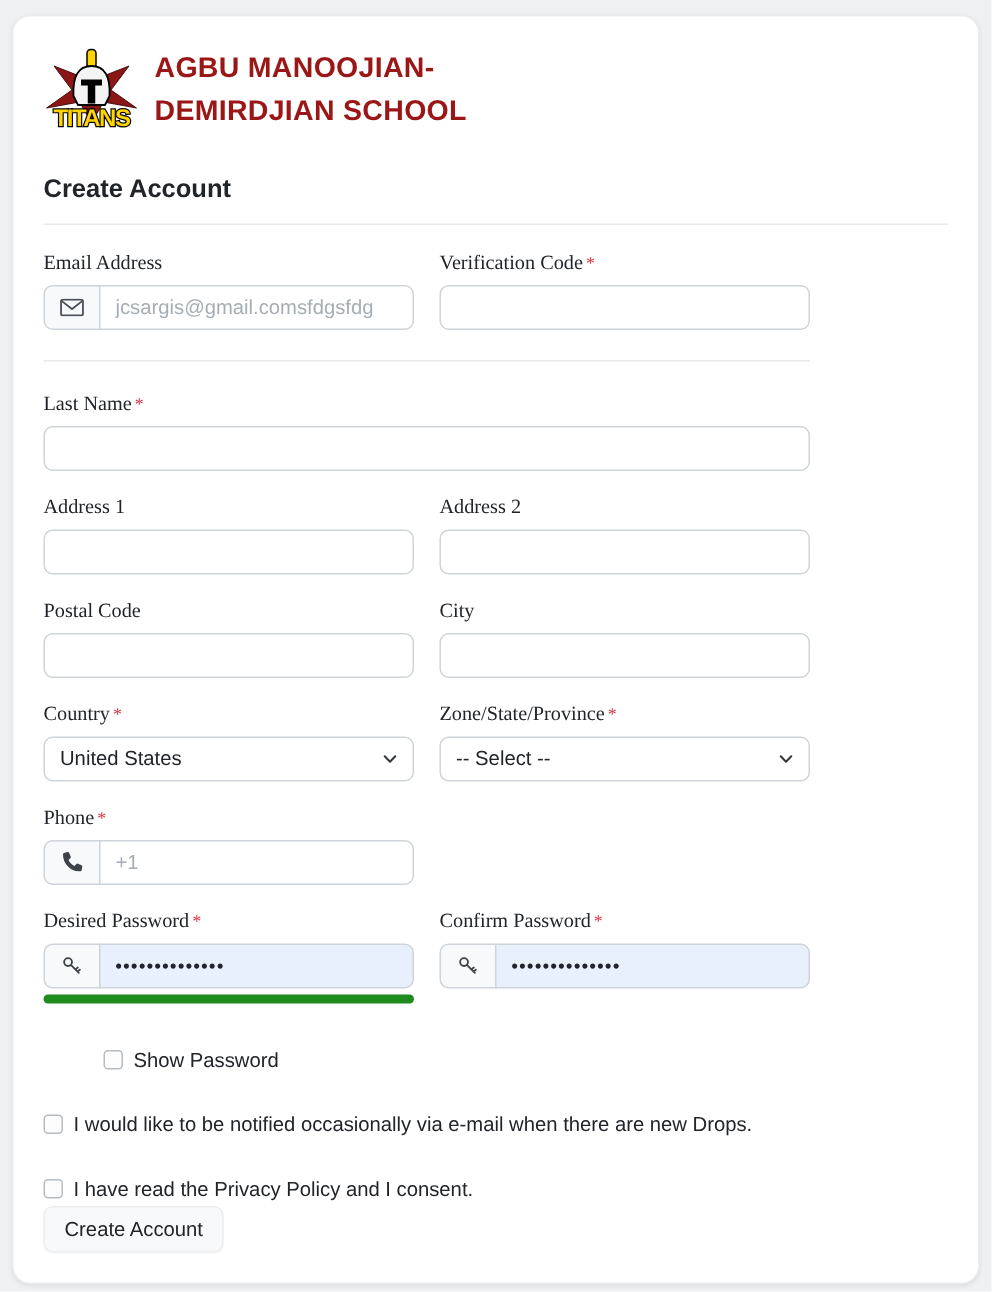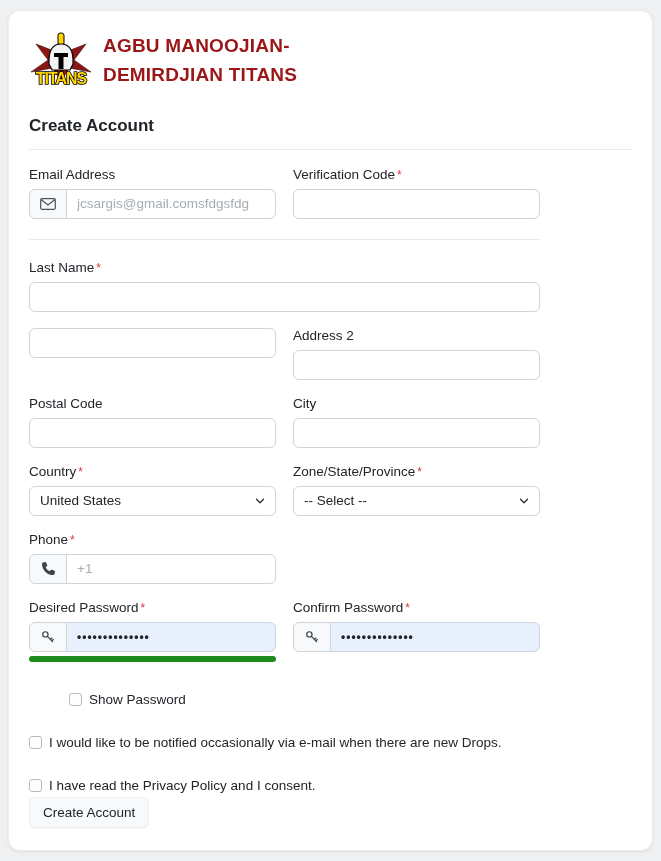--- a/index.html
+++ b/index.html
@@ -31,21 +31,21 @@
     line-height: 1.55;
     letter-spacing: .2px;
   }
   
   .page-title { font-size: 17px; font-weight: bold; color: #212529; margin-bottom: 13px; }
   hr.head-rule { border: 0; border-top: 1px solid #e9e9e9; margin: 0 0 17px 0; }
   
   .form-wrap { width: 511px; }
   .form-row { display: flex; gap: 17px; margin-bottom: 16px; }
   .field { flex: 1 1 0; min-width: 0; }
-  .field-label { display: block; font-size: 13.5px; color: #212529; margin-bottom: 7px; }
+  .field-label { display: block; font-size: 13.5px; color: #212529; margin-bottom: 7px; font-family: Liberation Serif, serif; }
   .req { color: #dc3545; font-size: 12px; margin-left: 2px; }
   hr.form-rule { border: 0; border-top: 1px solid #e9e9e9; margin: 20px 0 20px 0; }
 
   .text-input, .select-input {
     width: 100%;
     height: 30px;
     border: 1px solid #ced4da;
     border-radius: 6px;
     padding: 0 10px;
     font-size: 13.5px;
@@ -126,21 +126,21 @@
       <rect x="29" y="1" width="6" height="12" rx="2.5" fill="#ffd400" stroke="#000" stroke-width="1"></rect>
 
       <path d="M20,32 Q19,12 32,12 Q45,12 44,32 L41,38 L23,38 Z" fill="#f4f4f4" stroke="#000" stroke-width="1.2"></path>
 
       <path d="M25,21 h14 v4 h-4.5 v12 h-5 v-12 h-4.5 z" fill="#000"></path>
 
       <text x="32" y="52" text-anchor="middle" font-family="Liberation Sans, sans-serif" font-size="16" font-weight="bold" letter-spacing="-1" fill="#ffd400" stroke="#000" stroke-width="1.6" style="paint-order: stroke;">TITANS</text>
     </svg>
     <div class="brand-name">
       <div>AGBU MANOOJIAN-</div>
-      <div>DEMIRDJIAN TITANS</div>
+      <div>DEMIRDJIAN SCHOOL</div>
     </div>
   </div>
 
   <h1 class="page-title">Create Account</h1>
   <hr class="head-rule">
 
   <div class="form-wrap">
 
     
     <div class="form-row">
@@ -168,20 +168,21 @@
     <div class="form-row">
       <div class="field">
         <label class="field-label"><span>Last Name</span><span class="req">*</span></label>
         <input class="text-input" type="text" style="">
       </div>
     </div>
 
     
     <div class="form-row">
       <div class="field">
+        <label class="field-label"><span>Address 1</span></label>
         <input class="text-input" type="text" style="">
       </div>
       <div class="field">
         <label class="field-label"><span>Address 2</span></label>
         <input class="text-input" type="text" style="">
       </div>
     </div>
 
     
     <div class="form-row">

